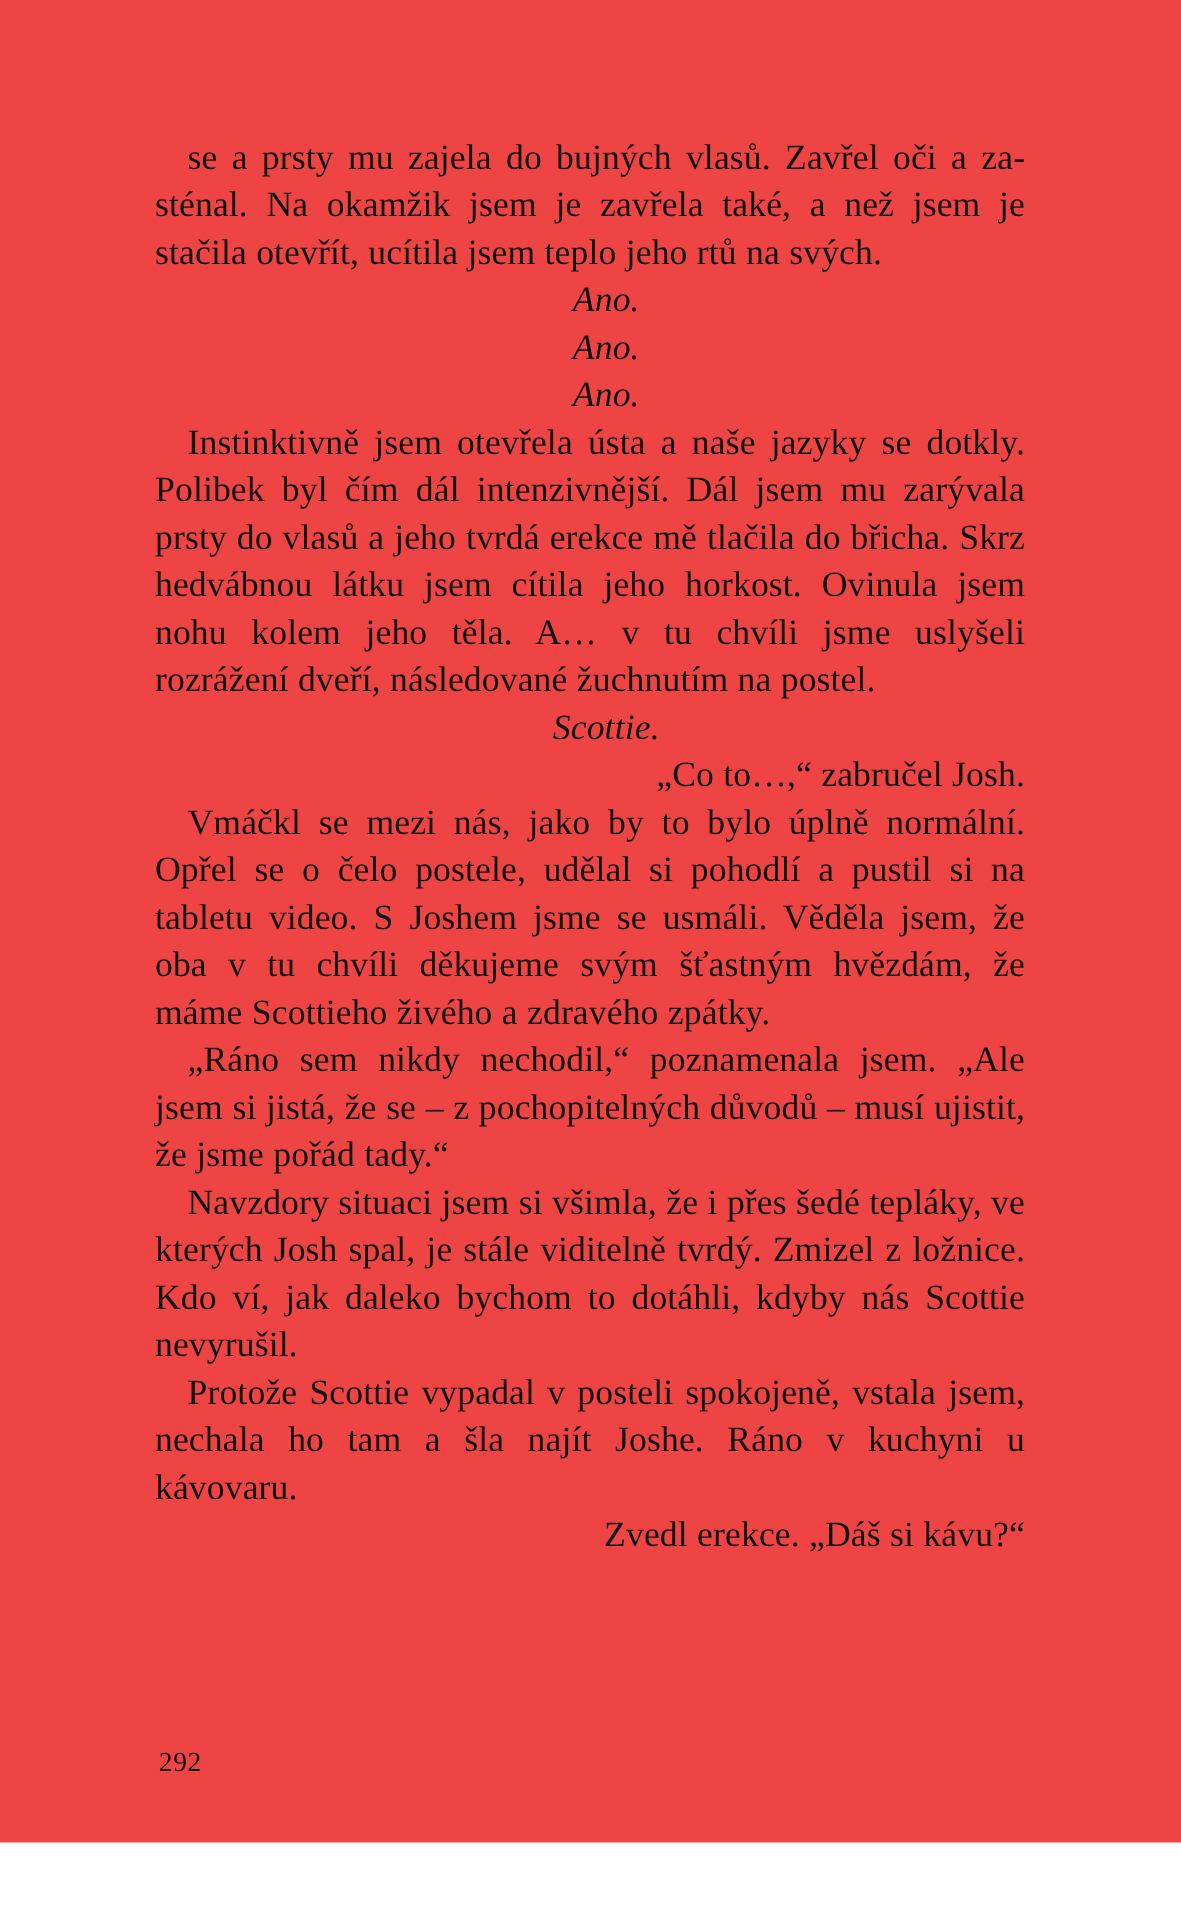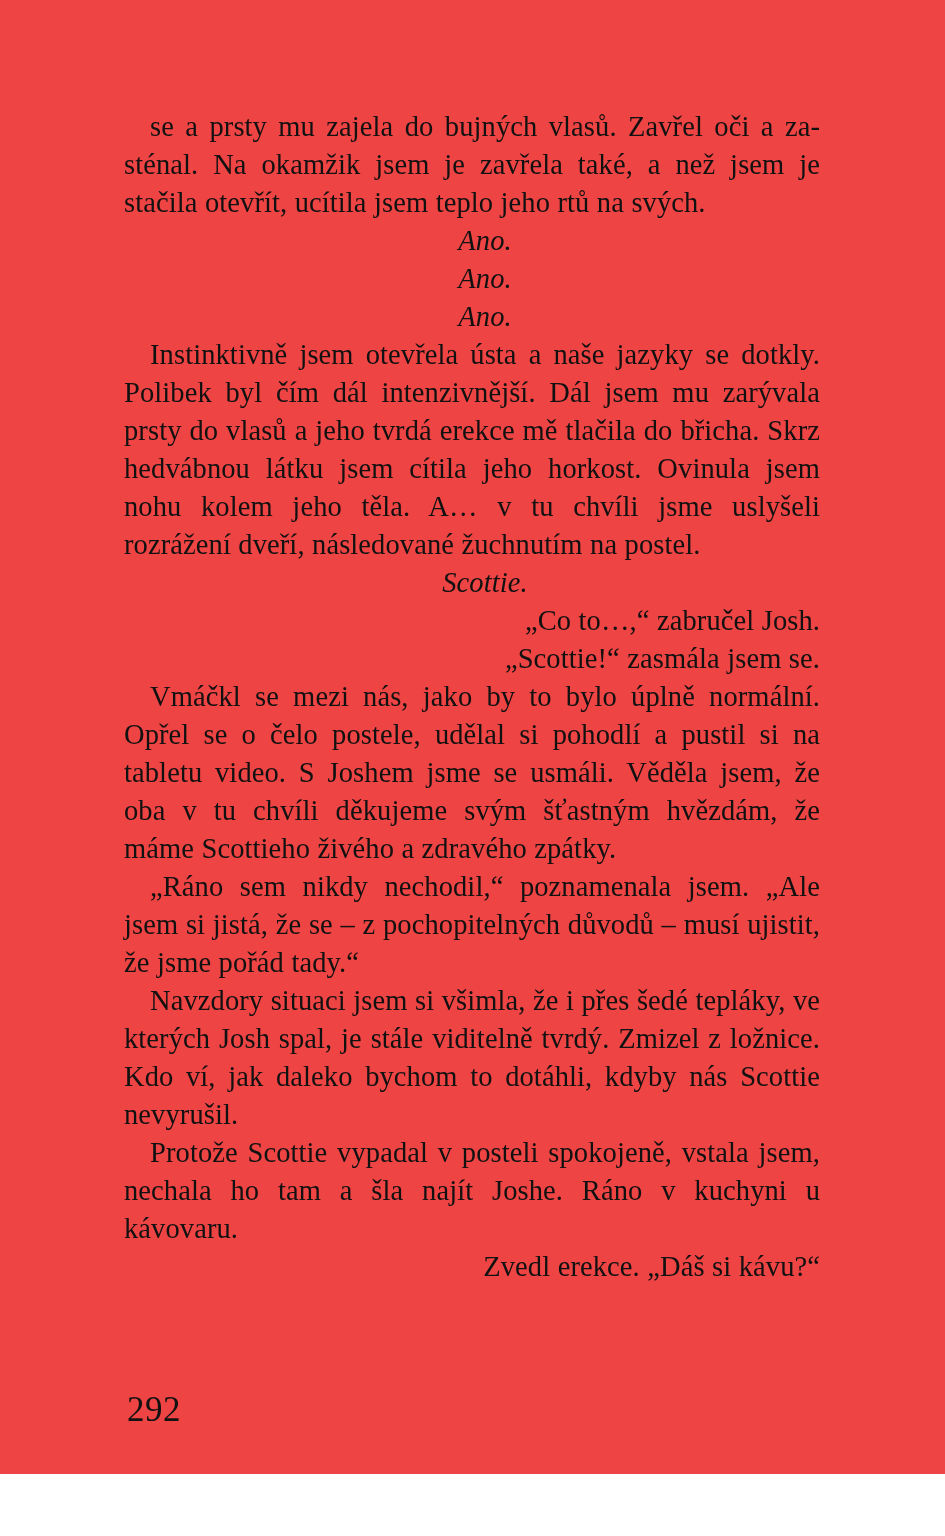--- a/index.html
+++ b/index.html
@@ -51,40 +51,39 @@
 
   
   p.para.flush {
     text-align: right;
   }
 
   .folio {
     position: absolute;
     left: 127px;
     top: 1394px;
-    font-size: 35px;
+    font-size: 22px;
     line-height: 32px;
     color: #111111;
     letter-spacing: 0.5px;
   }
 </style>
 </head>
 <body>
 
 <div class="page">
 
   <div class="text-block">
     <p class="para">se a prsty mu zajela do bujných vlasů. Zavřel oči a za­sténal. Na okamžik jsem je zavřela také, a než jsem je stačila otevřít, ucítila jsem teplo jeho rtů na svých.</p>
     <p class="para italic">Ano.</p>
     <p class="para italic">Ano.</p>
     <p class="para italic">Ano.</p>
     <p class="para">Instinktivně jsem otevřela ústa a naše jazyky se do­tkly. Polibek byl čím dál intenzivnější. Dál jsem mu zarývala prsty do vlasů a jeho tvrdá erekce mě tlači­la do břicha. Skrz hedvábnou látku jsem cítila jeho horkost. Ovinula jsem nohu kolem jeho těla. A… v tu chvíli jsme uslyšeli rozrážení dveří, následované žuch­nutím na postel.</p>
     <p class="para italic">Scottie.</p>
     <p class="para flush">„Co to…,“ zabručel Josh.</p>
-    <p class="para flush">„Scottie!“ zasmála jsem se.</p>
     <p class="para">Vmáčkl se mezi nás, jako by to bylo úplně normál­ní. Opřel se o čelo postele, udělal si pohodlí a pustil si na tabletu video. S Joshem jsme se usmáli. Vědě­la jsem, že oba v tu chvíli děkujeme svým šťastným hvězdám, že máme Scottieho živého a zdravého zpát­ky.</p>
     <p class="para">„Ráno sem nikdy nechodil,“ poznamenala jsem. „Ale jsem si jistá, že se – z pochopitelných důvodů – musí ujistit, že jsme pořád tady.“</p>
     <p class="para">Navzdory situaci jsem si všimla, že i přes šedé teplá­ky, ve kterých Josh spal, je stále viditelně tvrdý. Zmi­zel z ložnice. Kdo ví, jak daleko bychom to dotáhli, kdyby nás Scottie nevyrušil.</p>
     <p class="para">Protože Scottie vypadal v posteli spokojeně, vstala jsem, nechala ho tam a šla najít Joshe. Ráno v kuchyni u kávovaru.</p>
     <p class="para flush">Zvedl erekce. „Dáš si kávu?“</p>
   </div>
 
   <div class="folio">292</div>
 
 </div>

